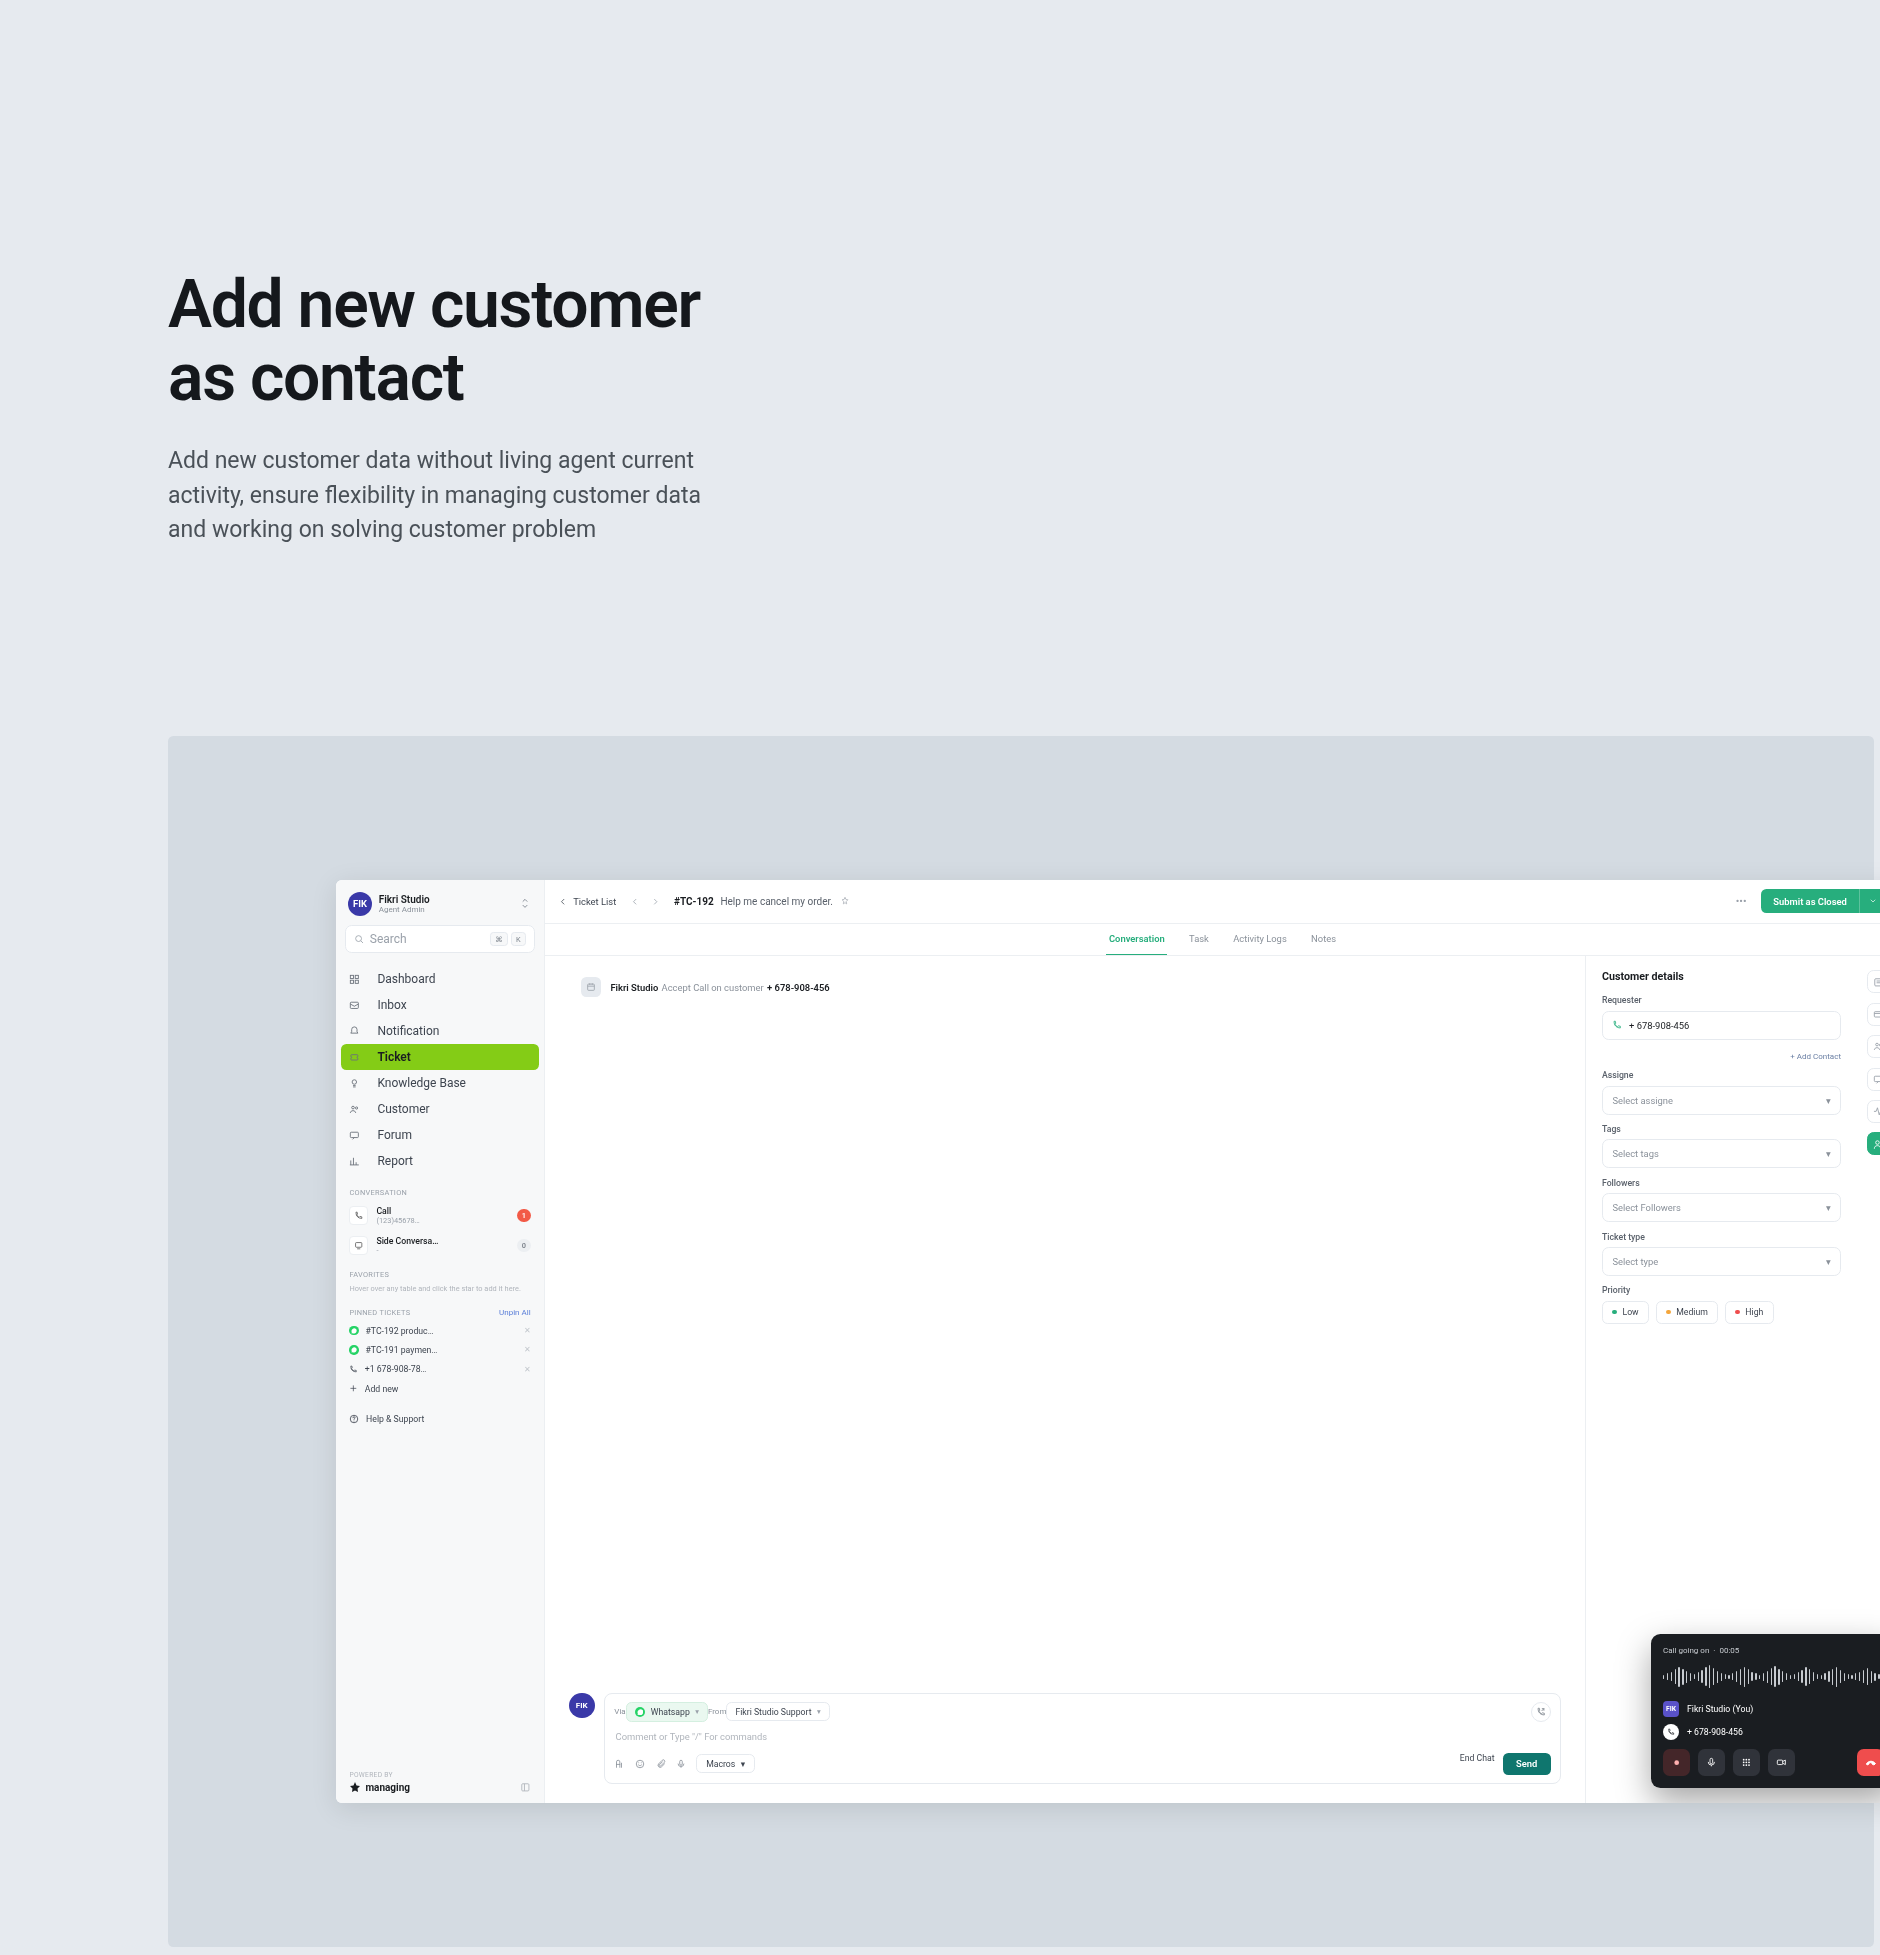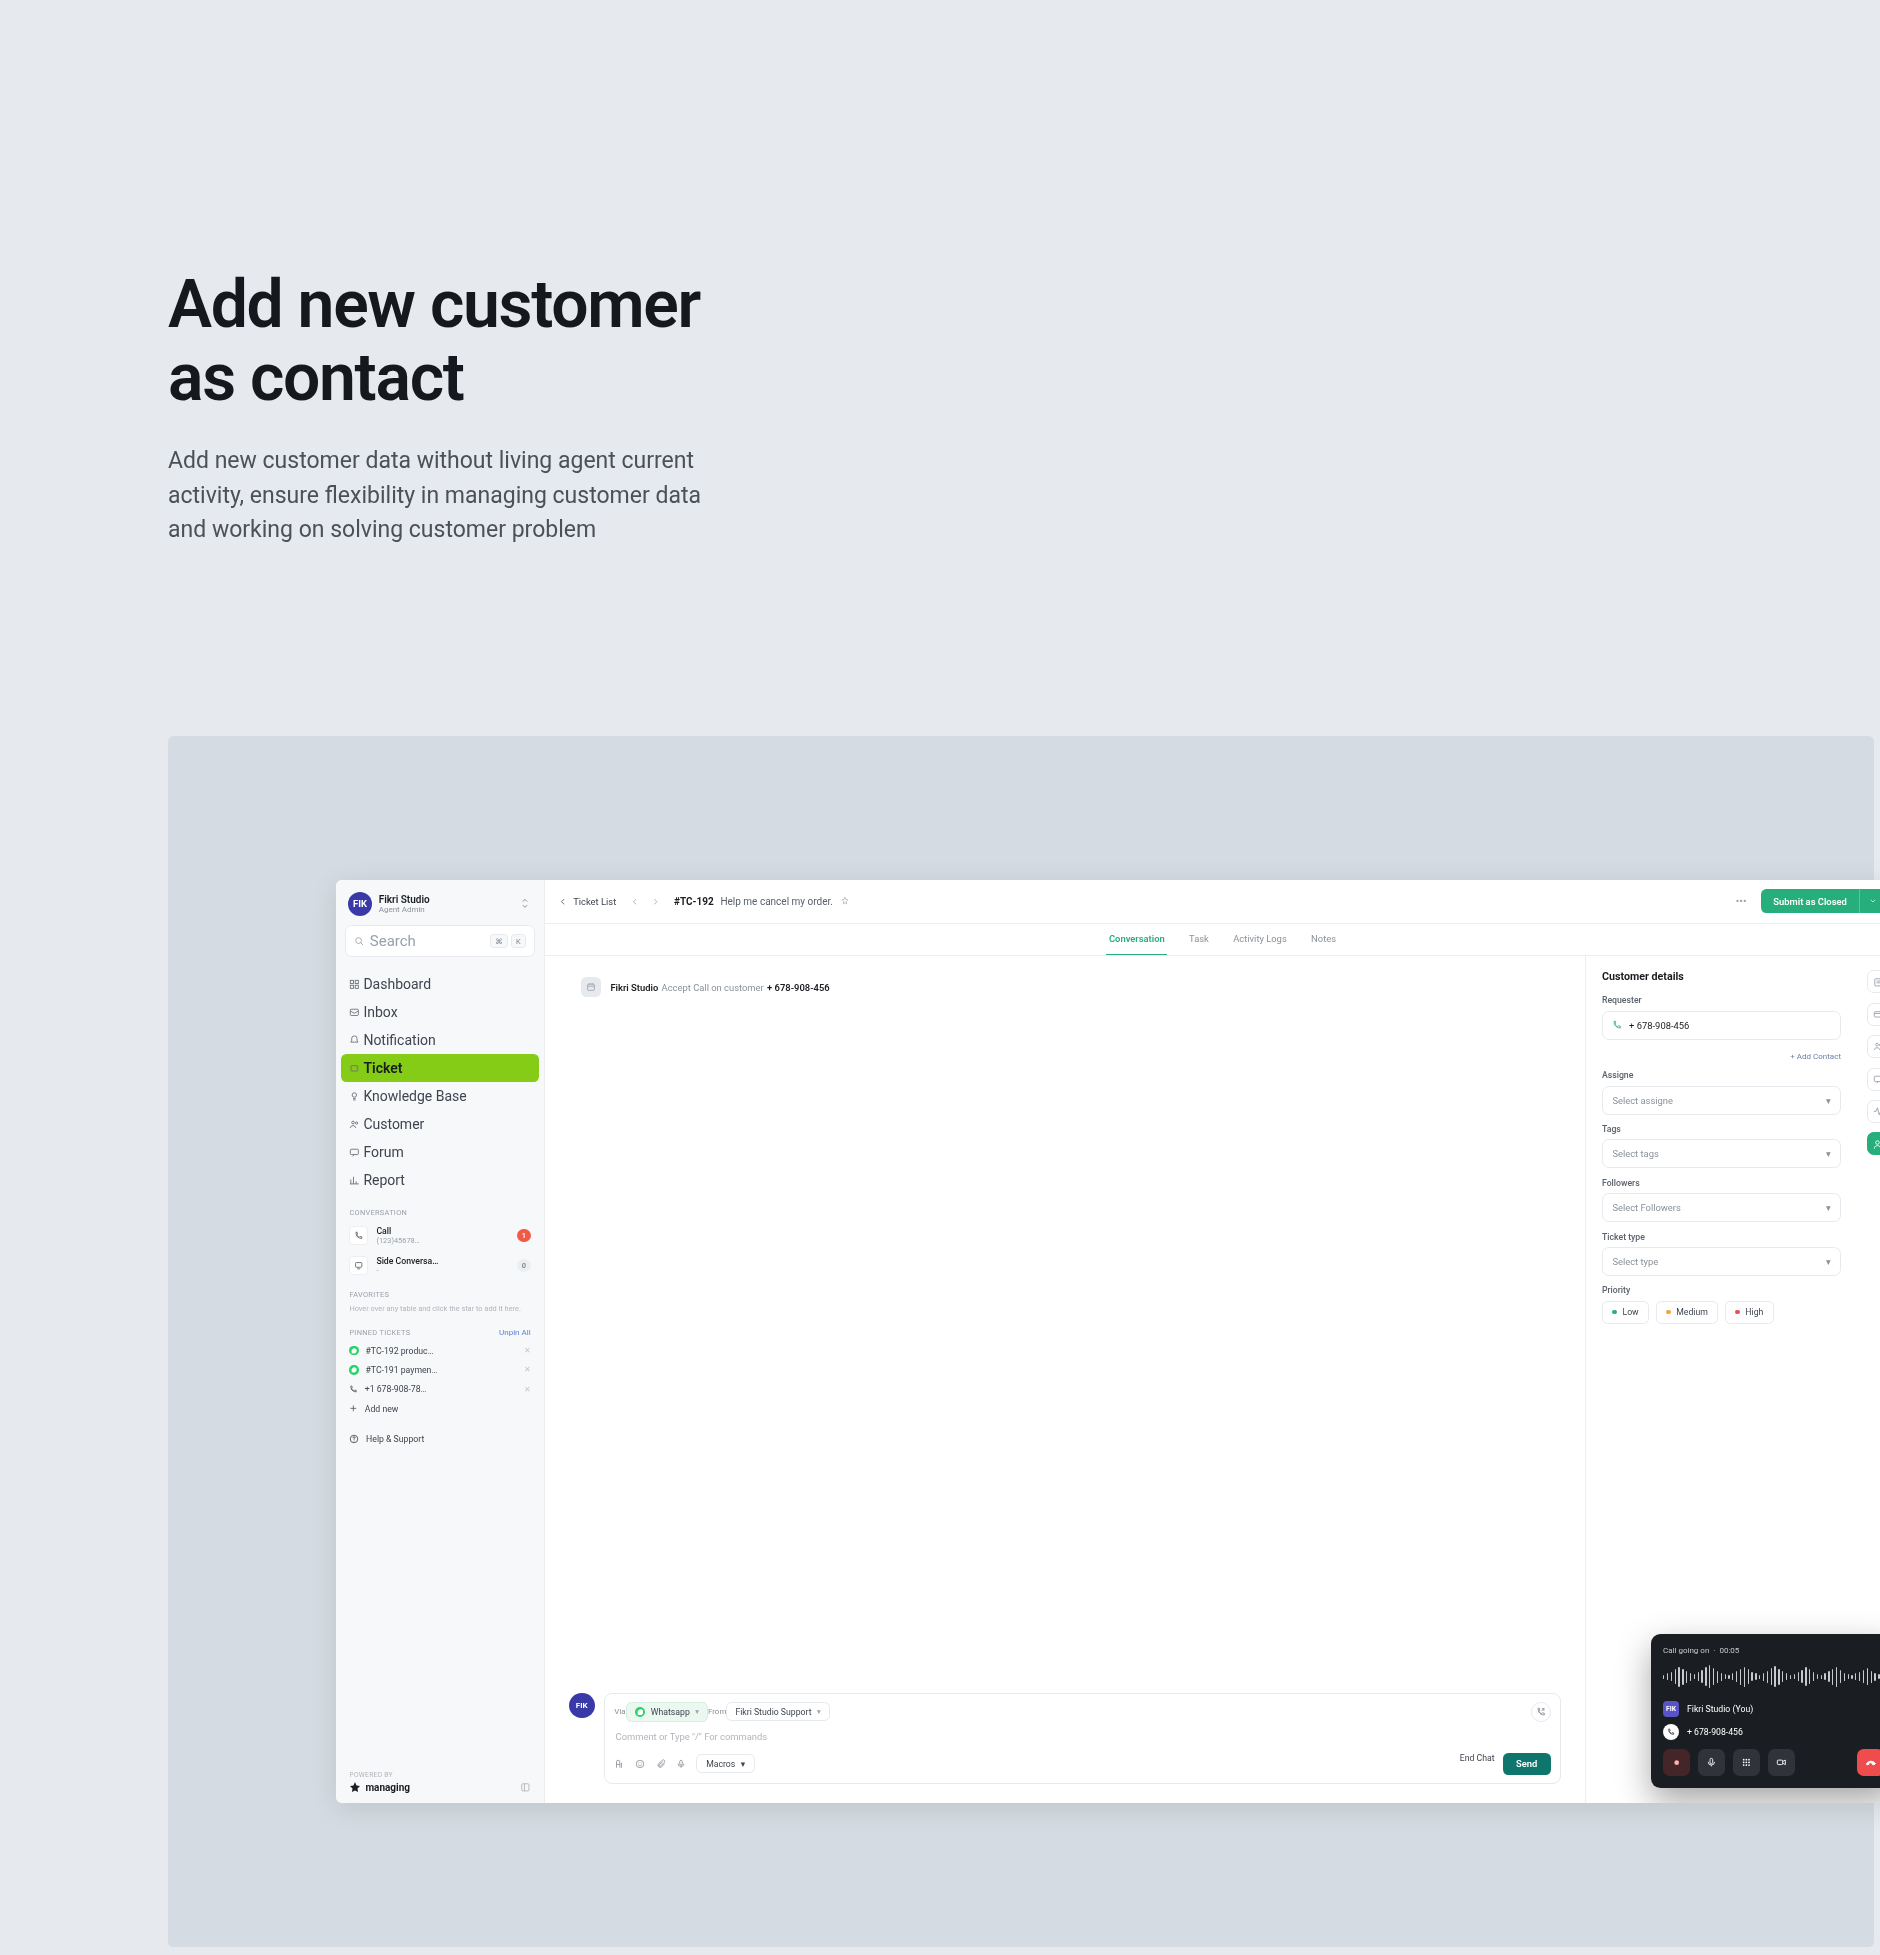--- a/index.html
+++ b/index.html
@@ -69,30 +69,30 @@
 .sb-switch { color: #8a919a; font-size: 9.4px; padding: 2.7px; cursor: pointer; }
 .sb-search {
   margin: 0 9.4px 9.4px 9.4px;
   display: flex; align-items: center; gap: 5.4px;
   padding: 6px 8px;
   border: 0.7px solid #e6eaef;
   border-radius: 6.7px;
   background: #fff;
 }
 .sb-search .ic { color: #9aa1aa; }
-.sb-search-text { flex: 1; font-size: 15px; color: #9aa1aa; }
+.sb-search-text { flex: 1; font-size: 12px; color: #9aa1aa; }
 .kbd { display: flex; gap: 3.4px; }
 .kbd span {
   border: 0.7px solid #e6eaef; border-radius: 3.4px;
   font-size: 7.4px; color: #7d848d; padding: 1.3px 4px; background: #f7f8f9;
 }
 .sb-nav { padding: 4px 5.4px; }
 .nav-item {
-  display: flex; align-items: center; gap: 2px;
-  padding: 6px 8px; border-radius: 5.4px; font-size: 14px;
+  display: flex; align-items: center; gap: 16px;
+  padding: 6px 8px; border-radius: 5.4px; font-size: 12px;
   color: #3e4550; cursor: pointer;
 }
 .nav-item.active { background: #84cc16; font-weight: 600; color: #1a1d21; }
 .nav-item .ic { width: 12px; color: #6b727b; }
 .sb-sect-label {
   font-size: 7.4px; color: #9aa1aa; letter-spacing: 0.3px;
   padding: 9.4px 13.4px 4px 13.4px;
 }
 .conv-item {
   display: flex; align-items: center; gap: 8px;

